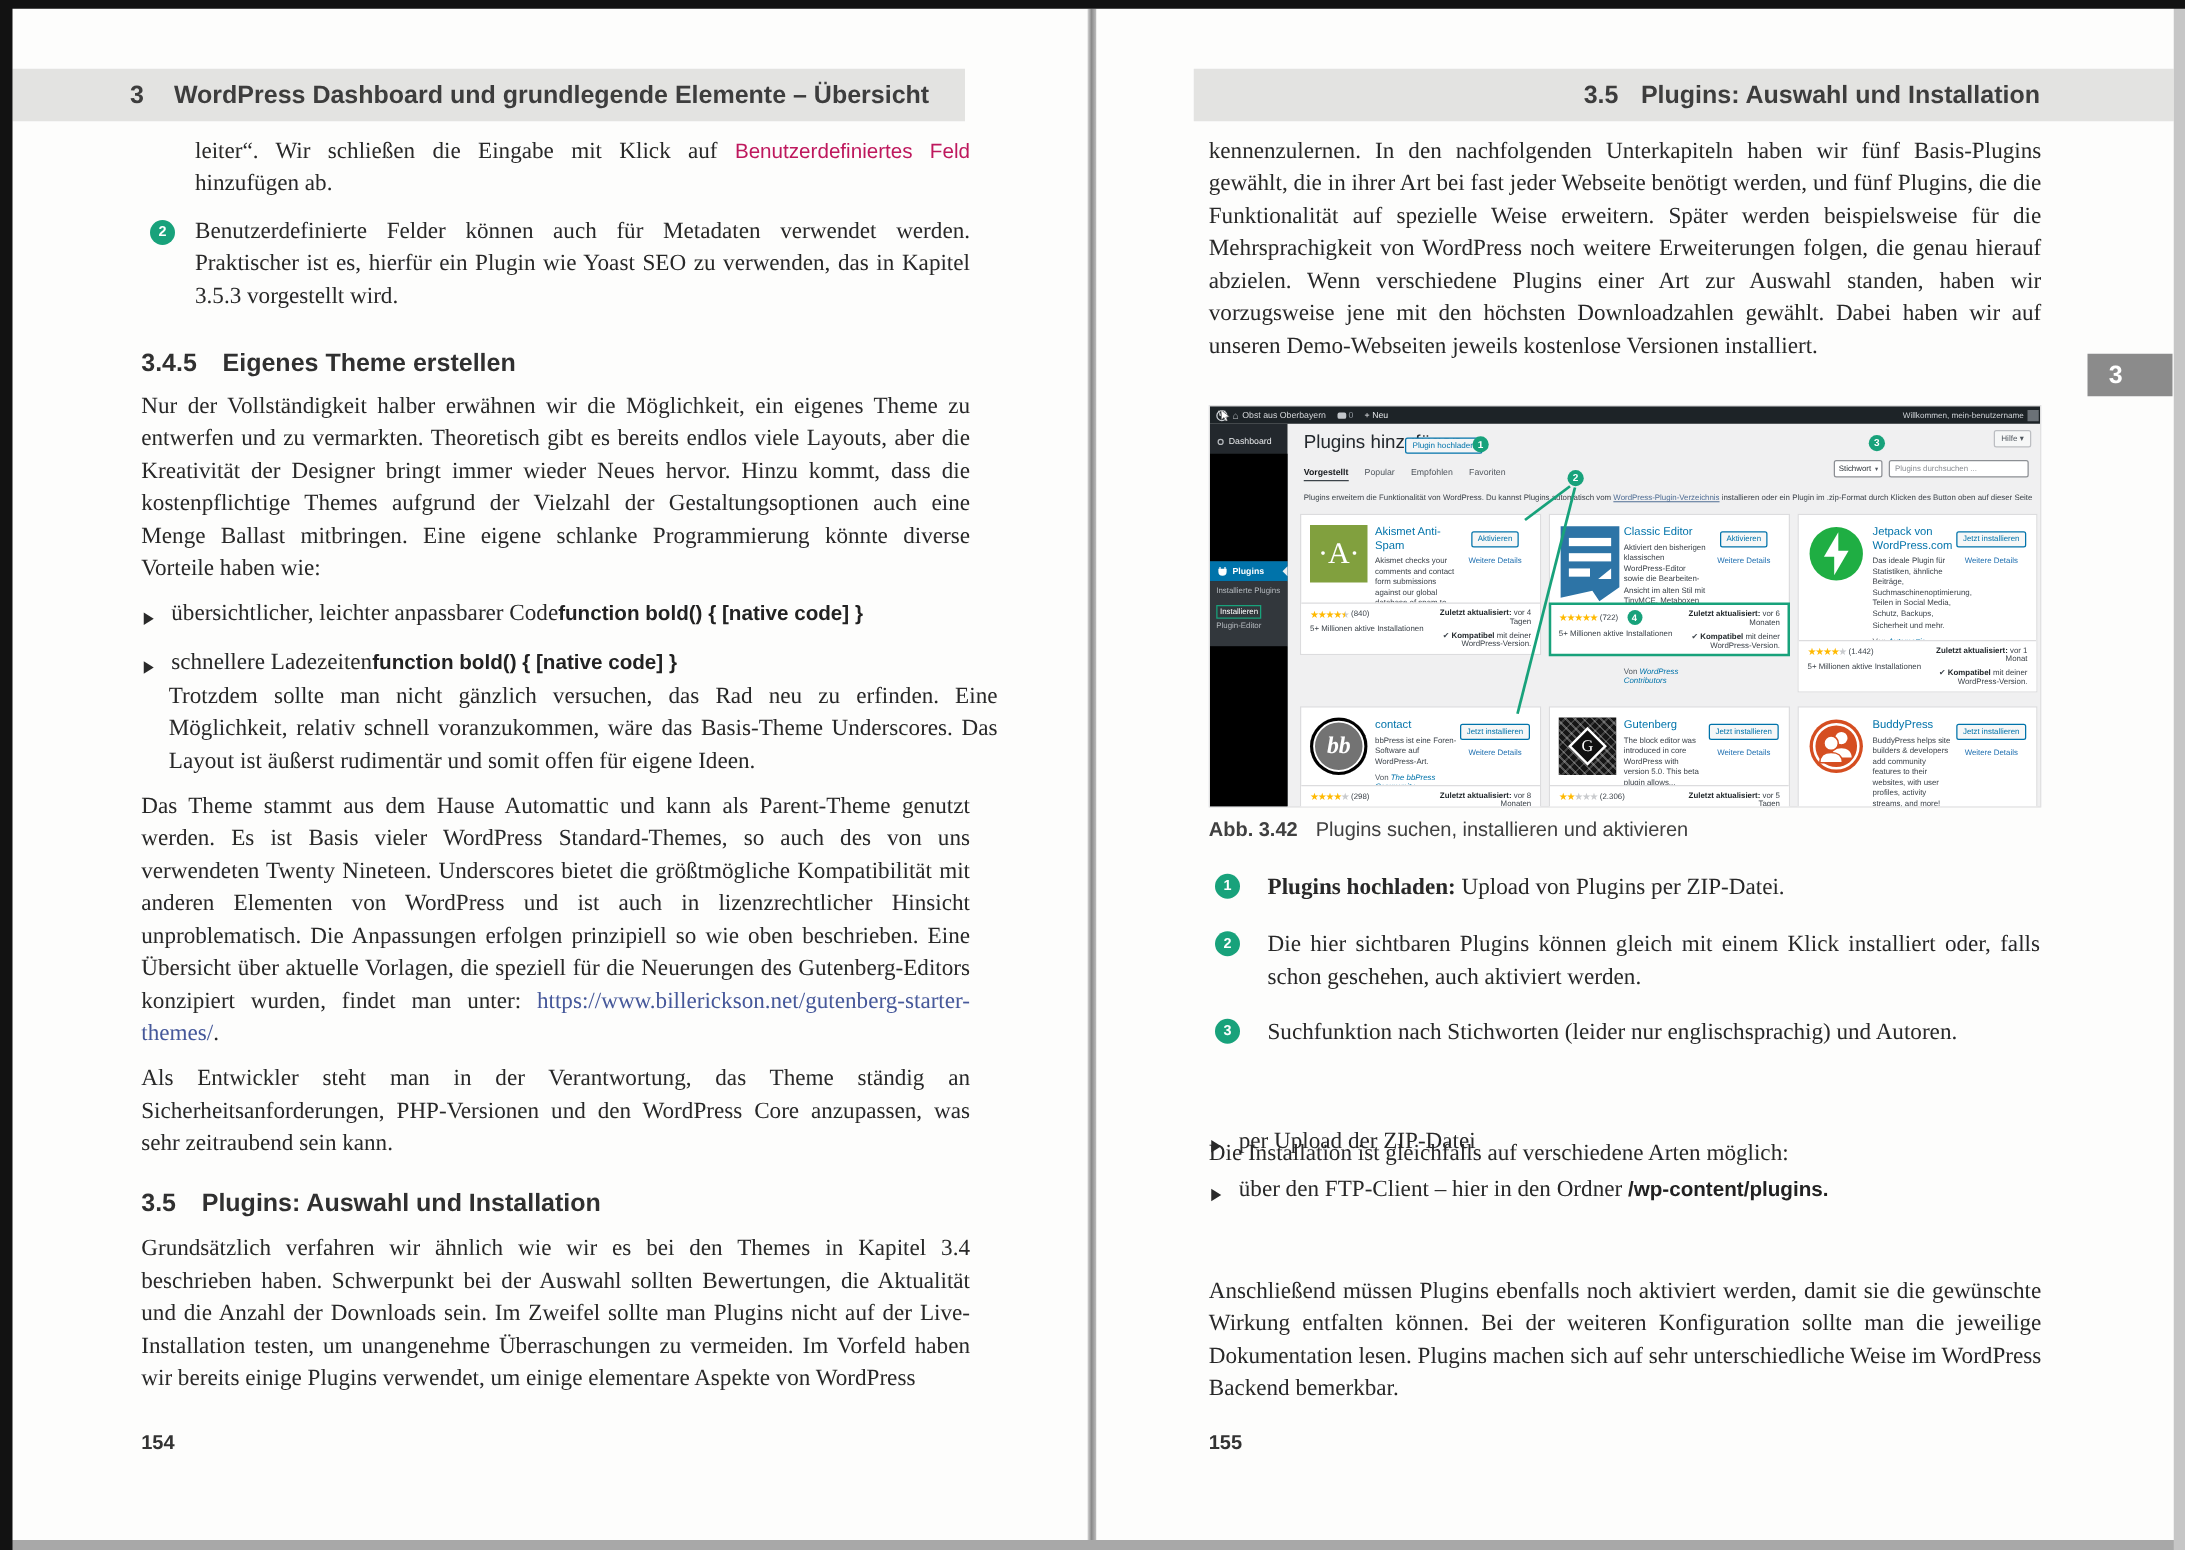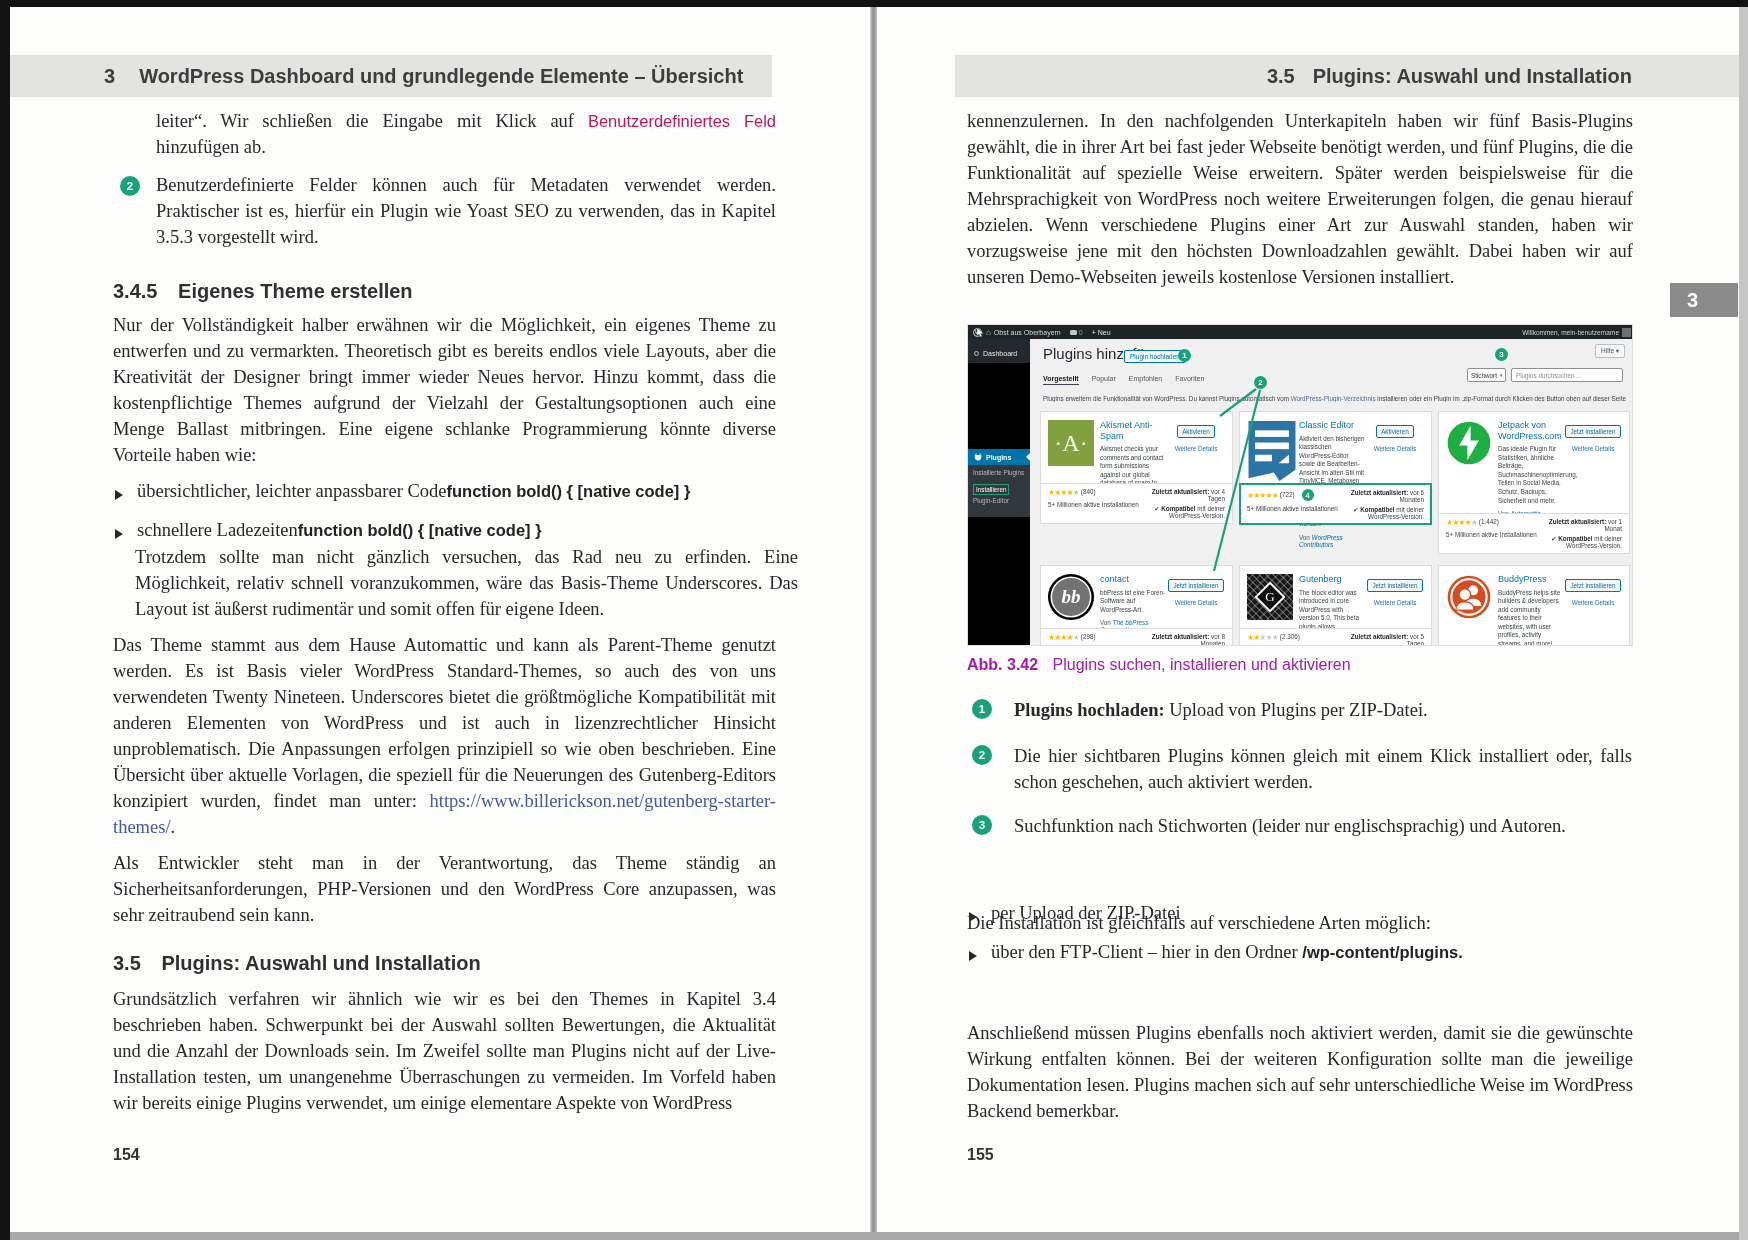--- a/index.html
+++ b/index.html
@@ -33,21 +33,21 @@
              align-items:center; justify-content:center; flex:none; }
   .bullet-row { display:flex; align-items:center; margin-bottom:13px; }
   .tri { width:0; height:0; border-left:8px solid #2a2a2a; border-top:5px solid transparent;
          border-bottom:5px solid transparent; margin:7px 14px 0 2px; flex:none; }
   .callout-row { position:absolute; display:flex; }
   .callout-row .gcircle { margin:2px 0 0 5px; }
   .callout-row p { margin-left:22px; width:618px; }
   .chapter-tab { position:absolute; left:793px; top:276px; width:68px; height:34px; background:#8b8b8b;
                  color:#fff; font-family:"Liberation Sans", sans-serif; font-weight:bold; font-size:20px;
                  line-height:34px; padding-left:17px; }
-  .figcap { position:absolute; font-family:"Liberation Sans", sans-serif; font-size:16px; color:#a21caf; }
+  .figcap { position:absolute; font-family:"Liberation Sans", sans-serif; font-size:16px; color:#404040; }
   .figcap b { margin-right:10px; }
 
   
   #wpshot { position:absolute; left:90px; top:317px; width:666px; height:322px; background:#f0f0f1;
             overflow:hidden; border:1px solid #e2e2e2; font-family:"Liberation Sans", sans-serif; }
   #wpbar { position:absolute; left:0; top:0; width:666px; height:14px; background:#1d2327; z-index:4;
            display:flex; align-items:center; color:#d5d7da; font-size:7px; }
   #wpbar .wplogo { width:9px; height:9px; border:1px solid #cfd3d7; border-radius:50%; color:#eee;
                    font-size:6px; display:flex; align-items:center; justify-content:center; margin:0 4px 0 5px; }
   #wpbar .homeico { font-size:8px; margin-right:3px; color:#c3c7cb; }

